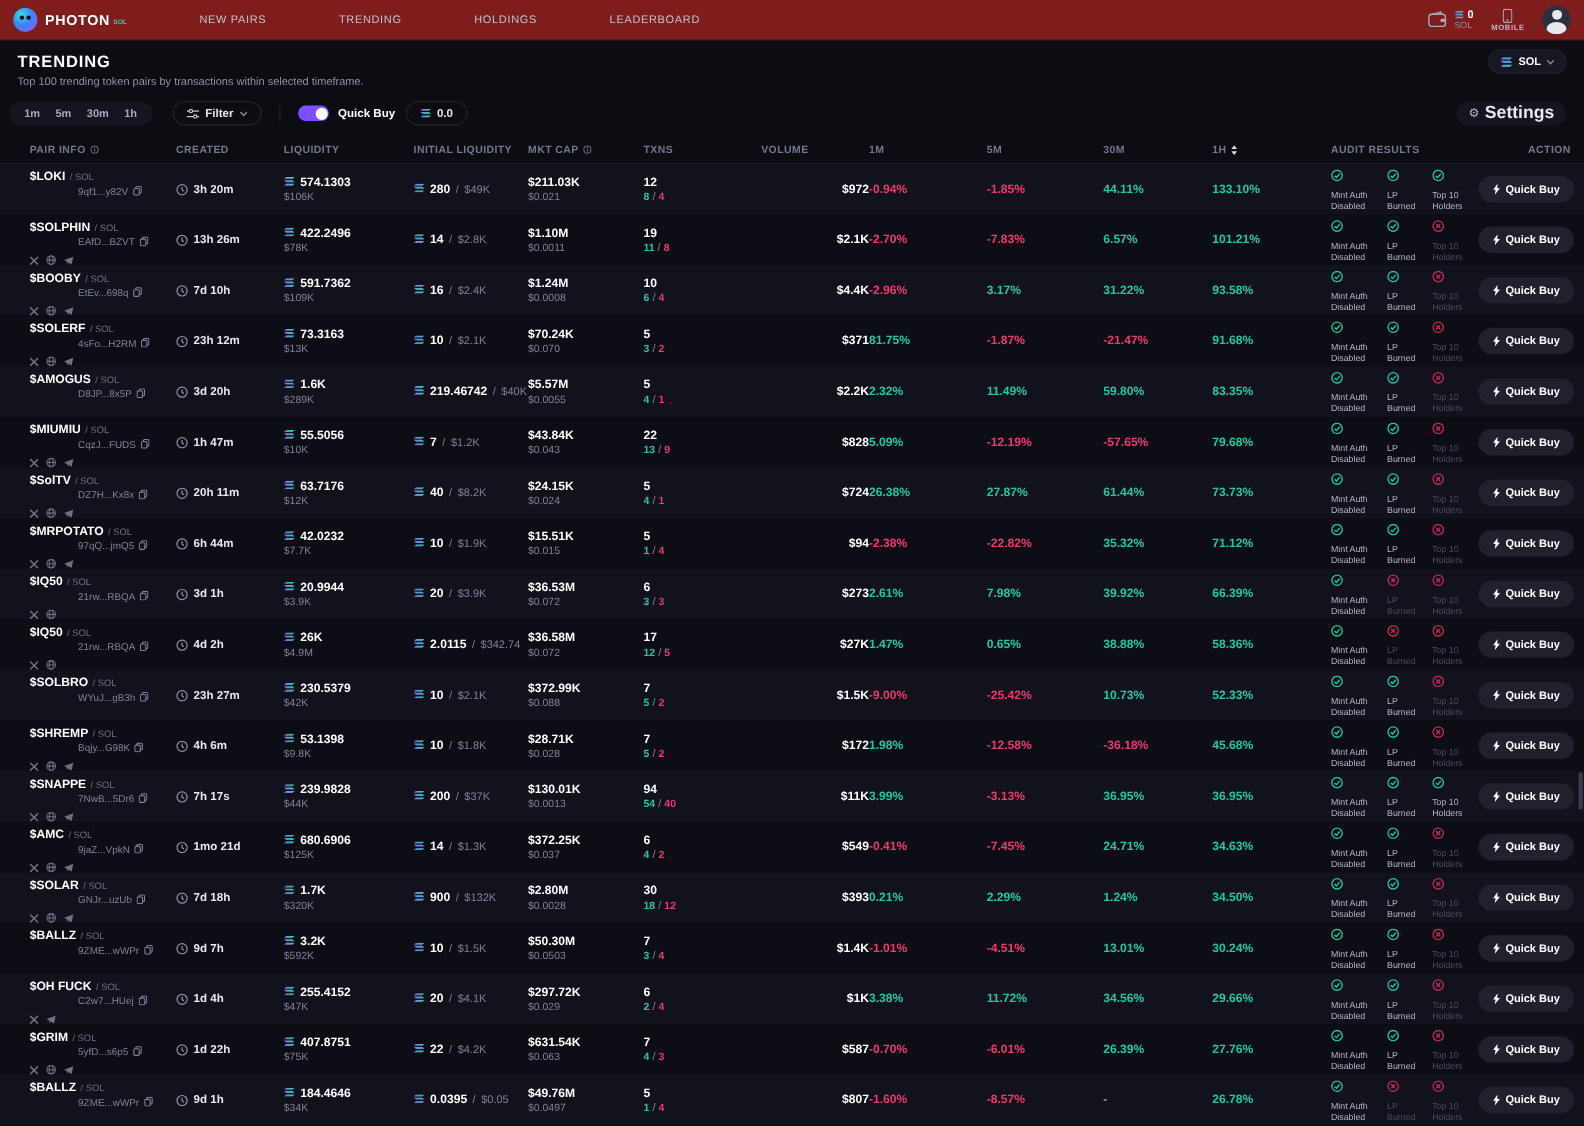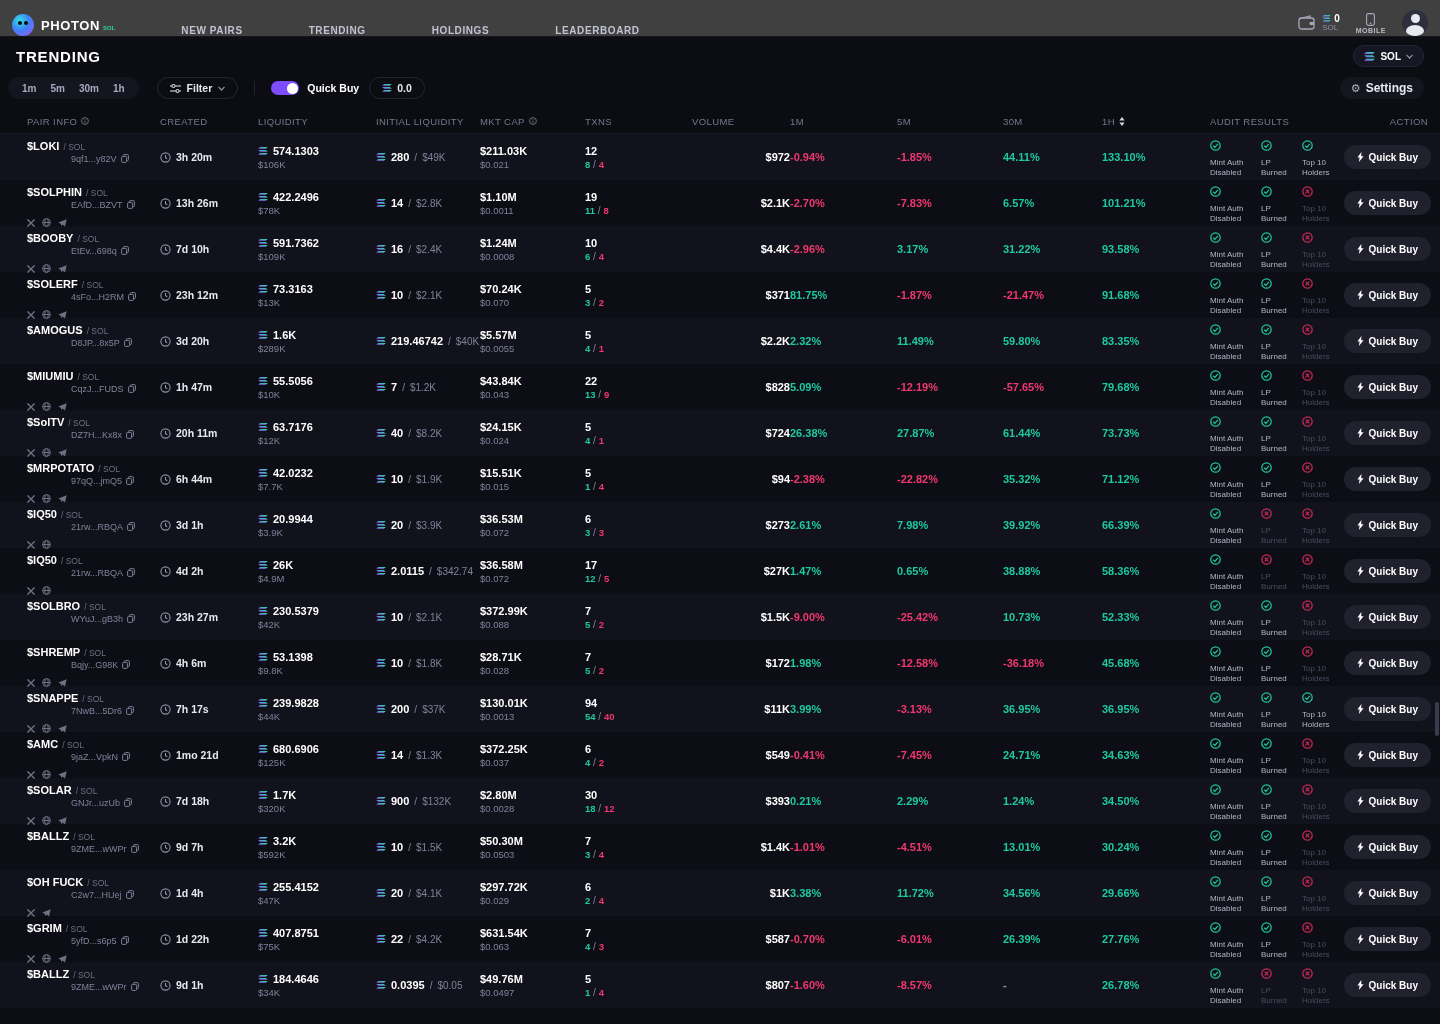--- a/index.html
+++ b/index.html
@@ -1,31 +1,31 @@
 <!DOCTYPE html>
 <html><head>
 <meta charset="utf-8">
 <style>
   * { margin:0; padding:0; box-sizing:border-box; }
   html,body { width:1440px; height:1024px; overflow:hidden; background:#0c0d13;
     font-family:"Liberation Sans", sans-serif; color:#fff; }
 
   
-  .topbar { height:37px; display:flex; align-items:flex-end; background:#404040;
+  .topbar { height:37px; display:flex; align-items:center; background:#7f1d1d;
     border-bottom:1px solid #14151f; position:relative; padding:0 12px; }
   .brand { display:flex; align-items:center; gap:7px; margin-right:26px; }
   .logo-mark { width:22px; height:22px; border-radius:50%;
     background:radial-gradient(circle at 35% 30%, #35e0e0 0%, #3b82f6 45%, #a855f7 100%);
     position:relative; }
   .logo-mark:after { content:""; position:absolute; left:6px; top:7px; width:4px; height:4px;
     border-radius:50%; background:#0b0c12; box-shadow:6px 0 0 #0b0c12; }
   .brand-name { font-size:13px; font-weight:bold; letter-spacing:.6px; }
   .brand-sub { font-size:6px; font-weight:bold; color:#2bd5a5; margin-left:-4px; margin-top:6px; }
   .nav { display:flex; gap:26px; }
-  .nav-item { font-size:10px; font-weight:bold; letter-spacing:.6px; color:#c2c3d2; cursor:pointer;padding-left:40px; }
+  .nav-item { font-size:10px; font-weight:normal; letter-spacing:.6px; color:#c2c3d2; cursor:pointer;padding-left:40px; }
   .search-wrap { position:absolute; left:544px; width:353px; height:26px; }
   .search { width:100%; height:100%; border-radius:13px; background:#191a24; border:1px solid #242532;
     color:#e7e8f0; font-size:10.5px; padding:0 12px 0 28px; outline:none; font-family:"Liberation Sans",sans-serif; }
   .search::placeholder { color:#6e7085; }
   .search-ic { position:absolute; left:10px; top:7px; }
   .top-right { margin-left:auto; display:flex; align-items:center; gap:16px; }
   .wallet { display:flex; align-items:center; gap:6px; cursor:pointer; }
   .sol-bal { display:flex; flex-direction:column; align-items:flex-start; line-height:1.1; }
   .sol-bal .amt { display:flex; align-items:center; gap:3px; font-size:10px; font-weight:bold; }
   .sol-bal .cur { font-size:8px; color:#8c8ea3; }
@@ -54,27 +54,27 @@
   .vdiv { width:1px; height:14px; background:#242532; margin:0 16px; }
   .toggle { width:28px; height:14px; border-radius:7px; background:#7d4dff; position:relative; cursor:pointer; }
   .toggle:after { content:""; position:absolute; right:1.5px; top:1.5px; width:11px; height:11px; border-radius:50%; background:#fff; }
   .qb-label { font-size:10.5px; font-weight:bold; margin-left:8px; }
   .qb-amount { display:flex; align-items:center; gap:5px; border:1px solid #242532; border-radius:12px;
     height:22px; padding:0 12px; margin-left:10px; }
   .qb-amount .val { font-size:10.5px; font-weight:bold; color:#e7e8f0; }
   .settings-btn { position:absolute; right:0; display:flex; align-items:center; gap:5px; background:#14151f;
     border-radius:12px; height:22px; padding:0 11px; cursor:pointer; }
   .settings-btn .gear { font-size:11px; color:#aeb0c2; line-height:1; }
-  .settings-btn .lbl { font-size:12px; font-weight:bold; color:#e7e8f0; }
+  .settings-btn .lbl { font-size:16px; font-weight:bold; color:#e7e8f0; }
 
   
   .grid { display:grid; grid-template-columns:133px 98px 118px 104px 105px 107px 98px 107px 106px 99px 108px 122px 1fr;
     padding-left:27px; align-items:center; }
   .thead { height:25px; margin-top:10px; border-bottom:1px solid #181926; }
-  .th { font-size:9.5px; font-weight:normal; letter-spacing:.4px; color:#75778e; display:flex; align-items:center; gap:4px; }
+  .th { font-size:9.5px; font-weight:bold; letter-spacing:.4px; color:#75778e; display:flex; align-items:center; gap:4px; }
   .row { height:46px; }
   .row:nth-child(odd) { background:#11121b; }
   .row:nth-child(even) { background:#0d0e15; }
   .cell { min-width:0; }
   .pair .pline1 { display:flex; align-items:baseline; gap:4px; }
   .pname { font-size:11px; font-weight:bold; cursor:pointer; }
   .pquote { font-size:8.5px; color:#6e7085; }
   .pline2 { display:flex; align-items:center; gap:4px; margin-top:2px; }
   .paddr { font-size:9px; color:#80829a;margin-left:44px; }
   .socials { display:flex; gap:7px; margin-top:3px; height:8px; }
@@ -147,20 +147,21 @@
           <circle cx="4.5" cy="10.4" r="0.8" fill="#a6a8bb"></circle>
         </svg>
       <span>MOBILE</span>
     </div>
     <div class="avatar"></div>
   </div>
 </div>
 
 <div class="page-head">
   <div class="page-title">TRENDING</div>
+  <div class="page-sub">Top 100 trending token pairs by transactions within selected timeframe.</div>
   <div class="chain-select">
     <svg width="11" height="9" viewBox="0 0 12 10">
         <path d="M2.4 0 H12 L9.6 2.2 H0 Z" fill="url(#solg)"></path>
         <path d="M0 3.9 L2.4 6.1 H12 L9.6 3.9 Z" fill="url(#solg)" transform="translate(0,-0.3)"></path>
         <path d="M2.4 7.6 H12 L9.6 9.8 H0 Z" fill="url(#solg)"></path>
       </svg>
     <span class="lbl">SOL</span>
     <svg width="7" height="5" viewBox="0 0 7 5">
         <polyline points="0.5,0.8 3.5,4 6.5,0.8" fill="none" stroke="#8c8ea3" stroke-width="1.2"></polyline>
       </svg>

